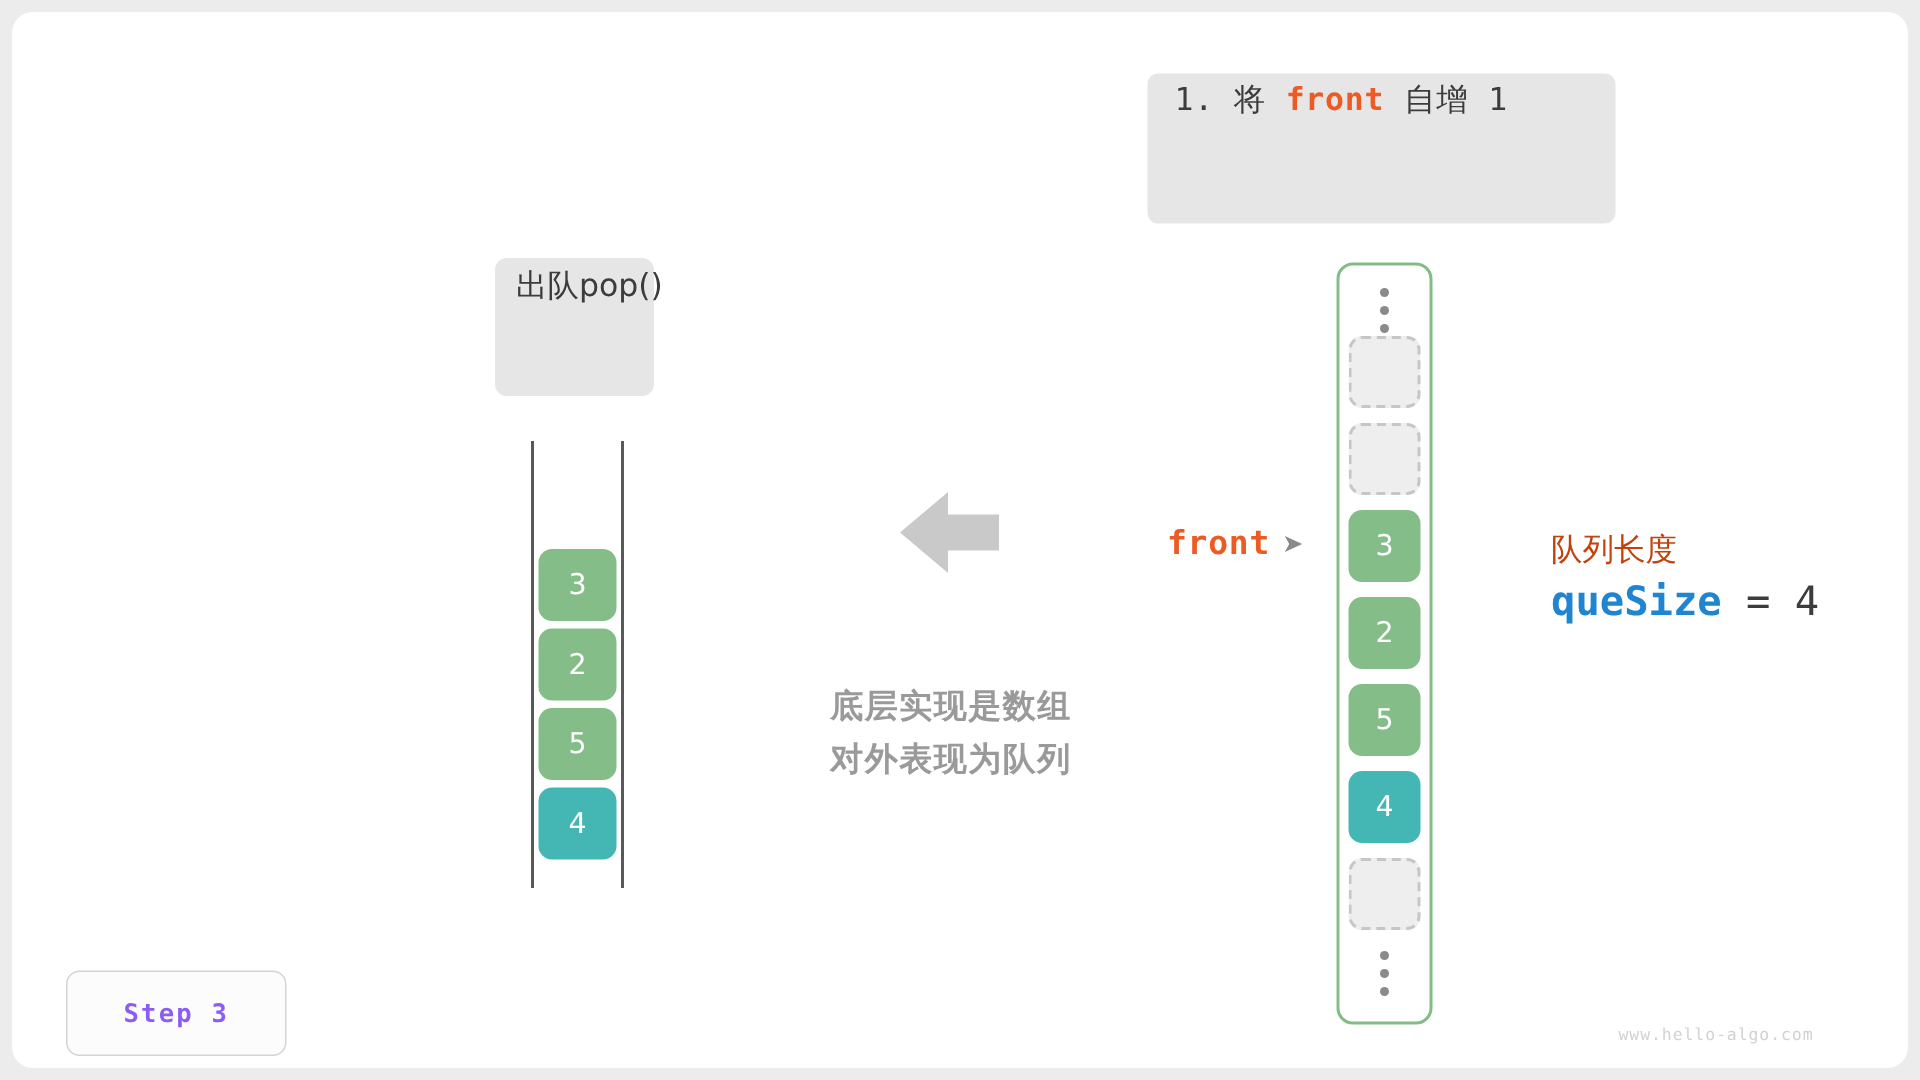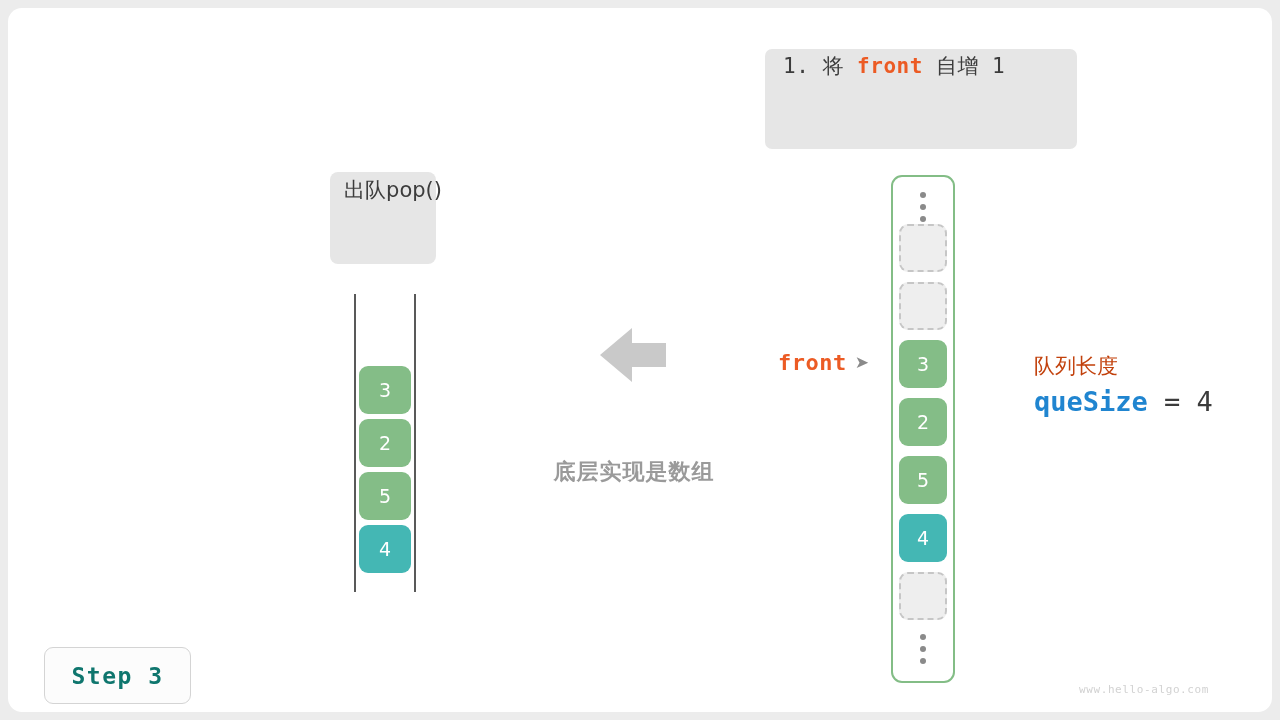--- a/index.html
+++ b/index.html
@@ -185,22 +185,22 @@
     left: 36px; top: 639px;
     width: 145px; height: 55px;
     border: 1px solid #d4d4d4;
     border-radius: 9px;
     background: #fcfcfc;
     display: flex; align-items: center; justify-content: center;
   }
   #step-text {
     font-family: "DejaVu Sans Mono", "Liberation Mono", monospace;
     font-weight: bold;
-    font-size: 23px;
-    color: #0f766e;
+    font-size: 17px;
+    color: #8b5cf6;
     letter-spacing: 1.5px;
   }
 
   
   #watermark {
     left: 1071px; top: 675px;
     font-family: "DejaVu Sans Mono", "Liberation Mono", monospace;
     font-size: 11px;
     color: #d2d2d2;
     letter-spacing: 0.6px;
@@ -239,20 +239,21 @@
   </div>
 
   <div class="abs" id="center-arrow">
     <svg width="66" height="54" viewBox="0 0 66 54" aria-hidden="true">
       <polygon points="0,27 32,0 32,15 66,15 66,39 32,39 32,54" fill="#c9c9c9"></polygon>
     </svg>
   </div>
 
   <div class="abs" id="center-caption">
     <div class="caption-line">底层实现是数组</div>
+    <div class="caption-line">对外表现为队列</div>
   </div>
 
   <div class="abs" id="front-pointer">
     <span id="front-label">front</span>
     <span id="front-arrow-glyph">➤</span>
   </div>
 
   <div class="abs" id="array-frame">
     <div class="dots" id="dots-top">
       <span class="dot"></span>

